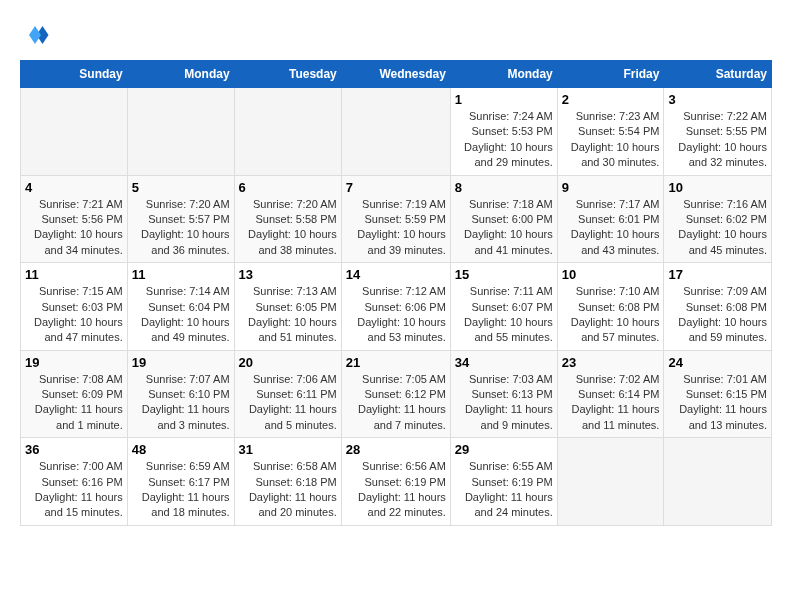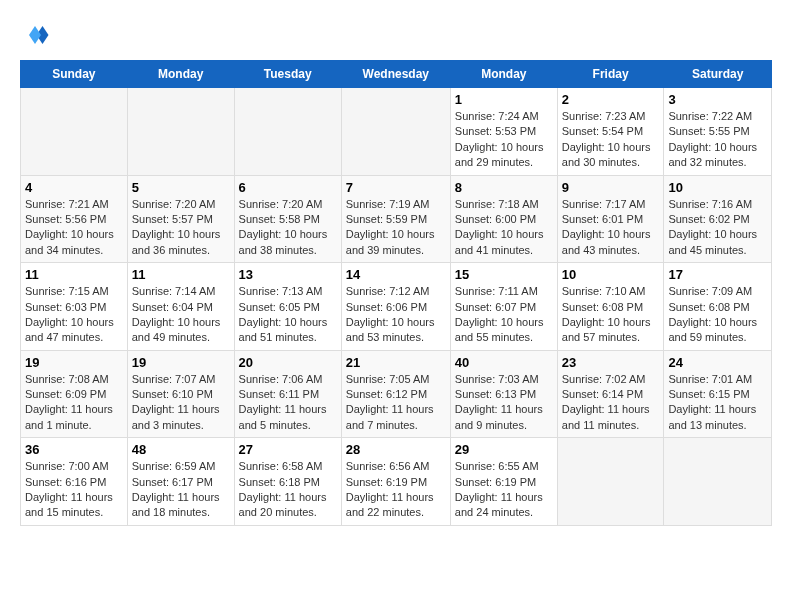--- a/index.html
+++ b/index.html
@@ -50,21 +50,21 @@
       width: 100%;
       border-collapse: collapse;
       font-size: 11px;
     }
     thead tr {
       background-color: #1565c0;
       color: #fff;
     }
     thead th {
       padding: 6px 4px;
-      text-align: center;
+      text-align: right;
       font-weight: bold;
       font-size: 12px;
       border: 1px solid #1565c0;
     }
     tbody tr {
       border-bottom: 1px solid #ccc;
     }
     tbody td {
       vertical-align: top;
       padding: 4px;
@@ -78,20 +78,21 @@
     }
     .day-num {
       font-weight: bold;
       font-size: 13px;
       display: block;
       margin-bottom: 2px;
     }
     .day-info {
       color: #333;
       line-height: 1.4;
+      text-align: right;
     }
     .empty-cell {
       background: #f5f5f5 !important;
     }
   </style>
 </head>
 <body>
 
 <div class="header-area">
   <div class="logo">
@@ -213,21 +214,21 @@
         </td>
         <td>
           <span class="day-num">20</span>
           <div class="day-info">Sunrise: 7:06 AM<br>Sunset: 6:11 PM<br>Daylight: 11 hours<br>and 5 minutes.</div>
         </td>
         <td>
           <span class="day-num">21</span>
           <div class="day-info">Sunrise: 7:05 AM<br>Sunset: 6:12 PM<br>Daylight: 11 hours<br>and 7 minutes.</div>
         </td>
         <td>
-          <span class="day-num">40</span>
+          <span class="day-num">34</span>
           <div class="day-info">Sunrise: 7:03 AM<br>Sunset: 6:13 PM<br>Daylight: 11 hours<br>and 9 minutes.</div>
         </td>
         <td>
           <span class="day-num">23</span>
           <div class="day-info">Sunrise: 7:02 AM<br>Sunset: 6:14 PM<br>Daylight: 11 hours<br>and 11 minutes.</div>
         </td>
         <td>
           <span class="day-num">24</span>
           <div class="day-info">Sunrise: 7:01 AM<br>Sunset: 6:15 PM<br>Daylight: 11 hours<br>and 13 minutes.</div>
         </td>
@@ -235,21 +236,21 @@
       <tr>
         <td>
           <span class="day-num">36</span>
           <div class="day-info">Sunrise: 7:00 AM<br>Sunset: 6:16 PM<br>Daylight: 11 hours<br>and 15 minutes.</div>
         </td>
         <td>
           <span class="day-num">48</span>
           <div class="day-info">Sunrise: 6:59 AM<br>Sunset: 6:17 PM<br>Daylight: 11 hours<br>and 18 minutes.</div>
         </td>
         <td>
-          <span class="day-num">27</span>
+          <span class="day-num">31</span>
           <div class="day-info">Sunrise: 6:58 AM<br>Sunset: 6:18 PM<br>Daylight: 11 hours<br>and 20 minutes.</div>
         </td>
         <td>
           <span class="day-num">28</span>
           <div class="day-info">Sunrise: 6:56 AM<br>Sunset: 6:19 PM<br>Daylight: 11 hours<br>and 22 minutes.</div>
         </td>
         <td>
           <span class="day-num">29</span>
           <div class="day-info">Sunrise: 6:55 AM<br>Sunset: 6:19 PM<br>Daylight: 11 hours<br>and 24 minutes.</div>
         </td>

